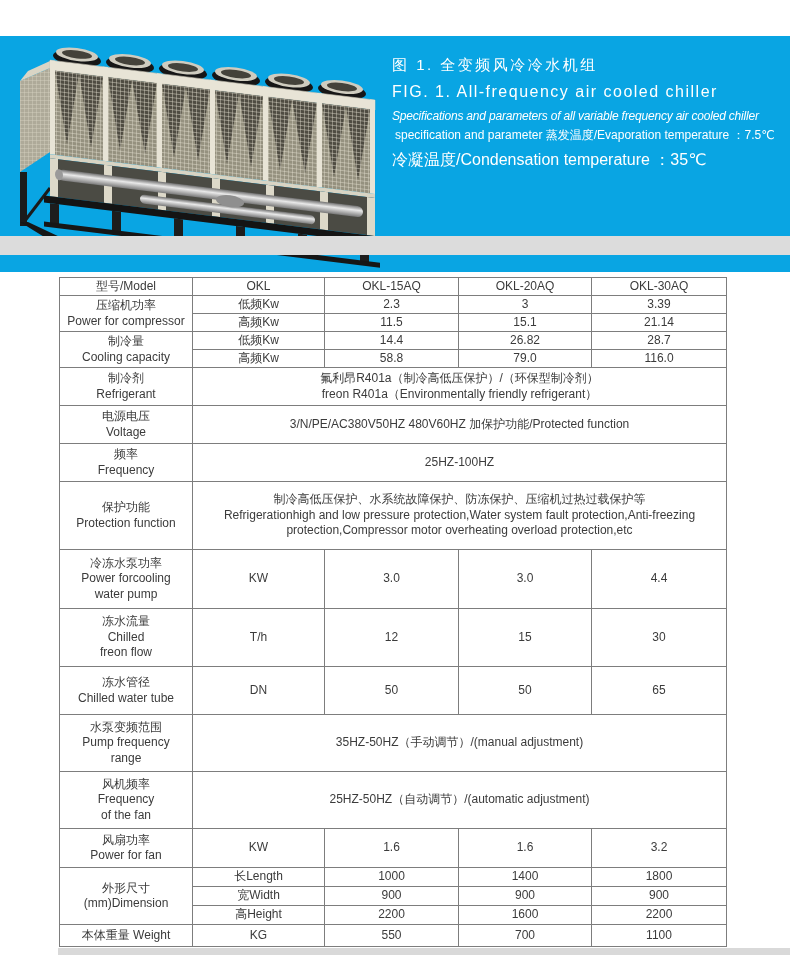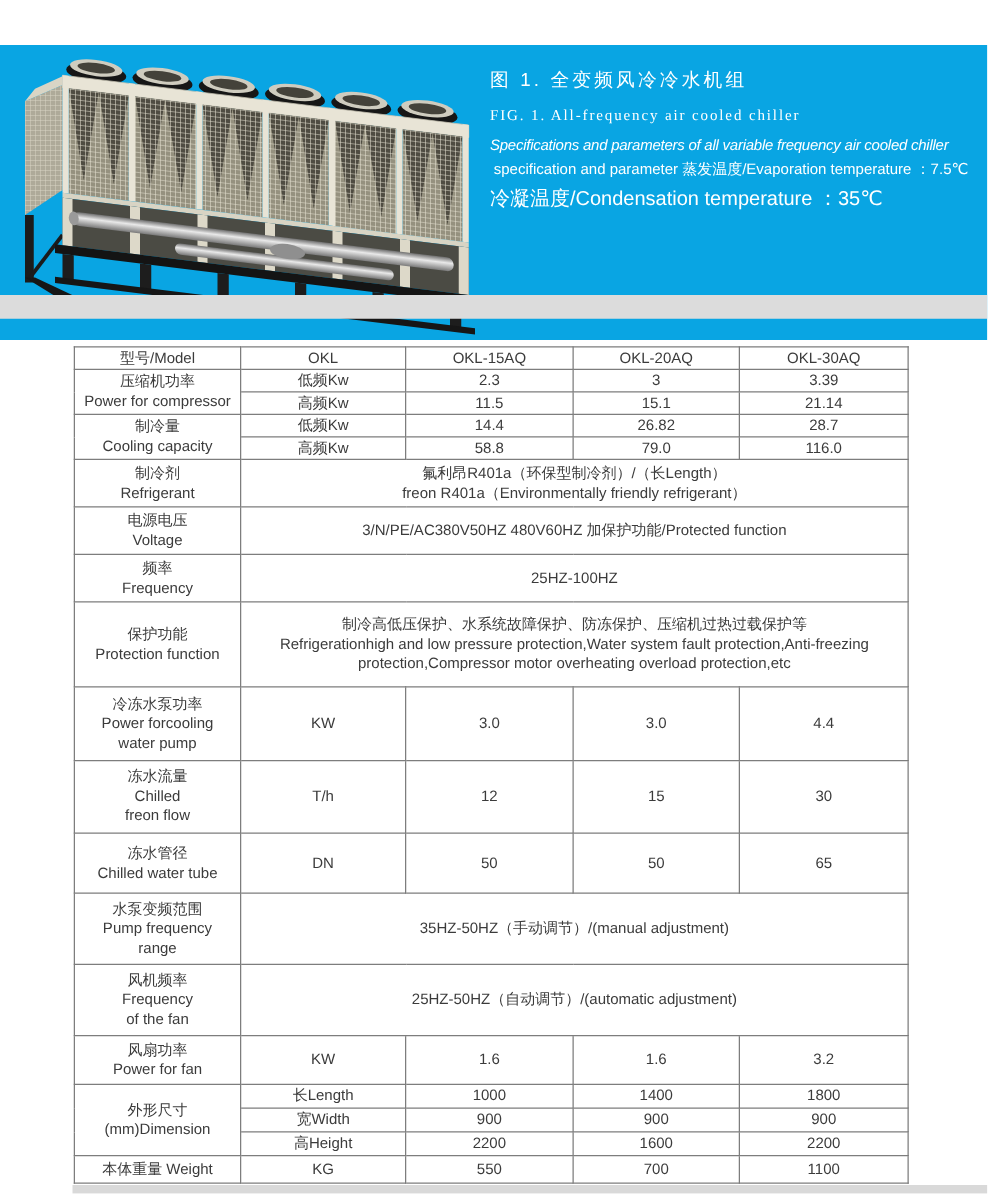--- a/index.html
+++ b/index.html
@@ -10,21 +10,21 @@
     position:relative;
   }
   .page{position:relative;width:790px;height:955px;overflow:hidden;background:#fff;}
 
   
   .hero{position:absolute;left:0;top:0;width:790px;height:236px;background:#09a5e3;margin-top:36px;}
   .hero-strip{position:absolute;left:0;top:236px;width:790px;height:19px;background:#dcdcdc;}
   .product-img{position:absolute;left:0;top:0;width:385px;height:235px;}
   .hero-text{position:absolute;left:392px;top:20px;width:396px;color:#ffffff;}
   .fig-zh{font-size:15px;letter-spacing:2.5px;line-height:18px;}
-  .fig-en{font-family:Liberation Serif, serif;font-size:12px;letter-spacing:1.5px;margin-top:10px;line-height:16px;white-space:nowrap;}
+  .fig-en{font-family:Liberation Sans, sans-serif;font-size:16px;letter-spacing:1.5px;margin-top:10px;line-height:16px;white-space:nowrap;}
   .title-zh{font-size:23px;letter-spacing:1px;margin-top:14px;line-height:28px;font-weight:400;}
   .sub1{font-size:12px;margin-top:8px;line-height:16px;white-space:nowrap;letter-spacing:-0.2px;font-style:italic;}
   .sub2{font-size:12px;margin-top:3px;padding-left:3px;line-height:16px;white-space:nowrap;}
   .sub3{font-size:16px;margin-top:9px;line-height:16px;}
 
   
   .spec-table{
     position:absolute;left:59px;top:277px;width:667px;
     border-collapse:collapse;table-layout:fixed;
     font-size:12px;color:#3b3b3b;padding-left:17px;
@@ -222,21 +222,21 @@
       <td>79.0</td>
       <td>116.0</td>
     </tr>
 
     <tr class="rh38">
       <td>
         <div>制冷剂</div>
         <div>Refrigerant</div>
       </td>
       <td colspan="4">
-        <div>氟利昂R401a（环保型制冷剂）/（长Length）</div>
+        <div>氟利昂R401a（制冷高低压保护）/（环保型制冷剂）</div>
         <div>freon R401a（Environmentally friendly refrigerant）</div>
       </td>
     </tr>
 
     <tr class="rh38">
       <td>
         <div>电源电压</div>
         <div>Voltage</div>
       </td>
       <td colspan="4">3/N/PE/AC380V50HZ 480V60HZ 加保护功能/Protected function</td>

